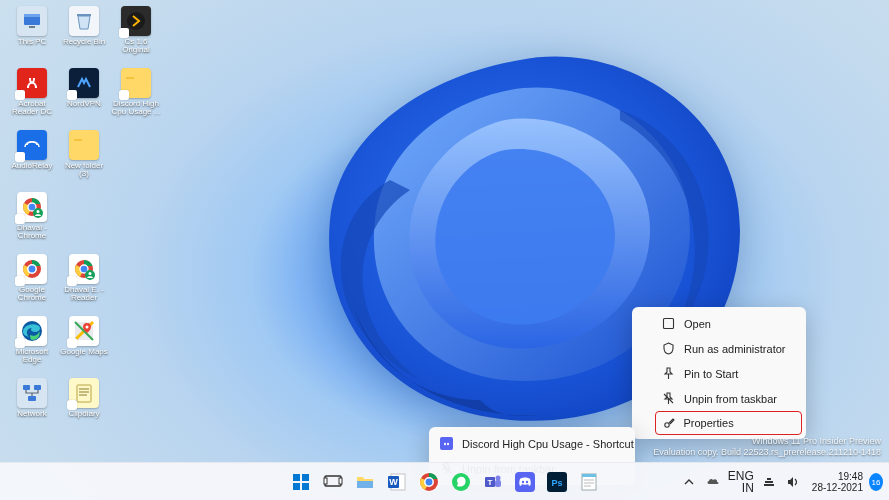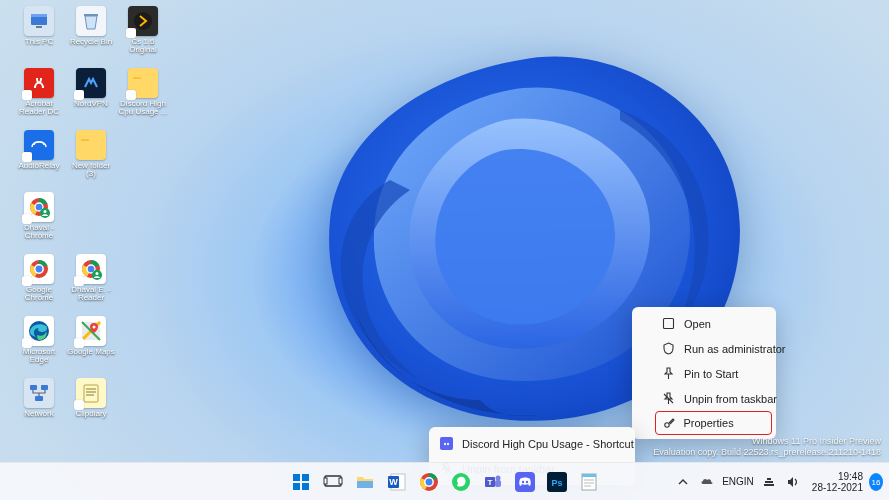--- a/index.html
+++ b/index.html
@@ -6,21 +6,21 @@
 html,body { width:889px; height:500px; overflow:hidden; }
 .desktop {
   position:relative; width:889px; height:500px;
   background: radial-gradient(ellipse 700px 500px at 55% 55%, #1f5edb 0%, #2a6ae8 8%, #3d7bf0 14%, #6da8f5 22%, #a0c9f3 34%, #b8d4ef 50%, #c4dbee 70%, #cfe2ef 100%);
 }
 .bloom {
   position:absolute; left:260px; top:20px; width:520px; height:430px;
   filter: drop-shadow(0 8px 20px rgba(0,30,90,0.25));
 }
 .desktop-icons { position:absolute; left:6px; top:4px; display:flex; flex-direction:column; gap:0; }
-.icon-col { display:flex; flex-direction:row;margin-left:7px; }
+.icon-col { display:flex; flex-direction:row; }
 .icon-cell {
   width:52px; height:62px; display:flex; flex-direction:column; align-items:center; justify-content:flex-start;
   cursor:pointer; padding-top:2px; user-select:none;
 }
 .icon-cell .ic {
   width:30px; height:30px; border-radius:4px; display:flex; align-items:center; justify-content:center;
   font-size:16px; color:#fff; box-shadow:0 1px 2px rgba(0,0,0,0.25);
 }
 .icon-cell .lbl {
   font-size:8px; color:#fff; text-align:center; line-height:1.05; max-width:50px;
@@ -34,21 +34,21 @@
 .ctx-menu {
   position:absolute; background:#f9f9f9; border-radius:6px;
   box-shadow:0 6px 24px rgba(0,0,0,0.22); padding:4px; font-size:11px; color:#222;
 }
 .ctx-item {
   display:flex; align-items:center; gap:8px; padding:5px 10px 5px 6px;
   border-radius:4px; cursor:pointer; white-space:nowrap;
 }
 .ctx-item.highlighted { border:1.5px solid #d22; padding:3.5px 8.5px 3.5px 4.5px; }
 .ctx-icon { width:15px; height:15px; display:flex; align-items:center; justify-content:center; color:#2b2b2b; flex-shrink:0; }
-#menu1 { left:632px; top:307px; width:144px;padding-left:23px; }
+#menu1 { left:632px; top:307px; width:174px;padding-left:23px; }
 #menu2 { left:429px; top:427px; width:206px; }
 .watermark {
   position:absolute; right:8px; bottom:42px; text-align:right;
   font-size:9px; line-height:1.25; color:rgba(255,255,255,0.88);
   text-shadow:0 1px 2px rgba(0,0,0,0.55);
   margin-left:40px;
 }
 .taskbar {
   position:absolute; left:0; bottom:0; width:100%; height:38px;
   background:rgba(245,247,250,0.95); display:flex; align-items:center; justify-content:center;
@@ -57,21 +57,21 @@
 .taskbar-center { display:flex; gap:4px; align-items:center; }
 .tb-item {
   width:28px; height:28px; border-radius:4px; display:flex; align-items:center; justify-content:center;
   cursor:pointer;
 }
 .systray {
   position:absolute; right:6px; top:0; height:38px; display:flex; align-items:center; gap:6px;
   font-size:9px; color:#222;
 }
 .tray-icon { width:18px; height:18px; display:flex; align-items:center; justify-content:center; cursor:pointer; color:#333; }
-.lang { display:flex; flex-direction:row; align-items:flex-end; line-height:1; font-size:10px; cursor:pointer; }
+.lang { display:flex; flex-direction:column; align-items:flex-end; line-height:1; font-size:12px; cursor:pointer; }
 .clock { display:flex; flex-direction:column; align-items:flex-end; line-height:1.1; font-size:10px; cursor:pointer; margin-left:4px; }
 .notif-badge { width:14px; height:18px; border-radius:50%; background:#0a84ff; color:#fff; font-size:8px; display:flex; align-items:center; justify-content:center; cursor:pointer; }
 </style>
 </head>
 <body>
 <div class="desktop">
 
 <svg class="bloom" viewBox="0 0 520 430">
   <defs>
     <radialGradient id="g1" cx="45%" cy="45%" r="70%">

